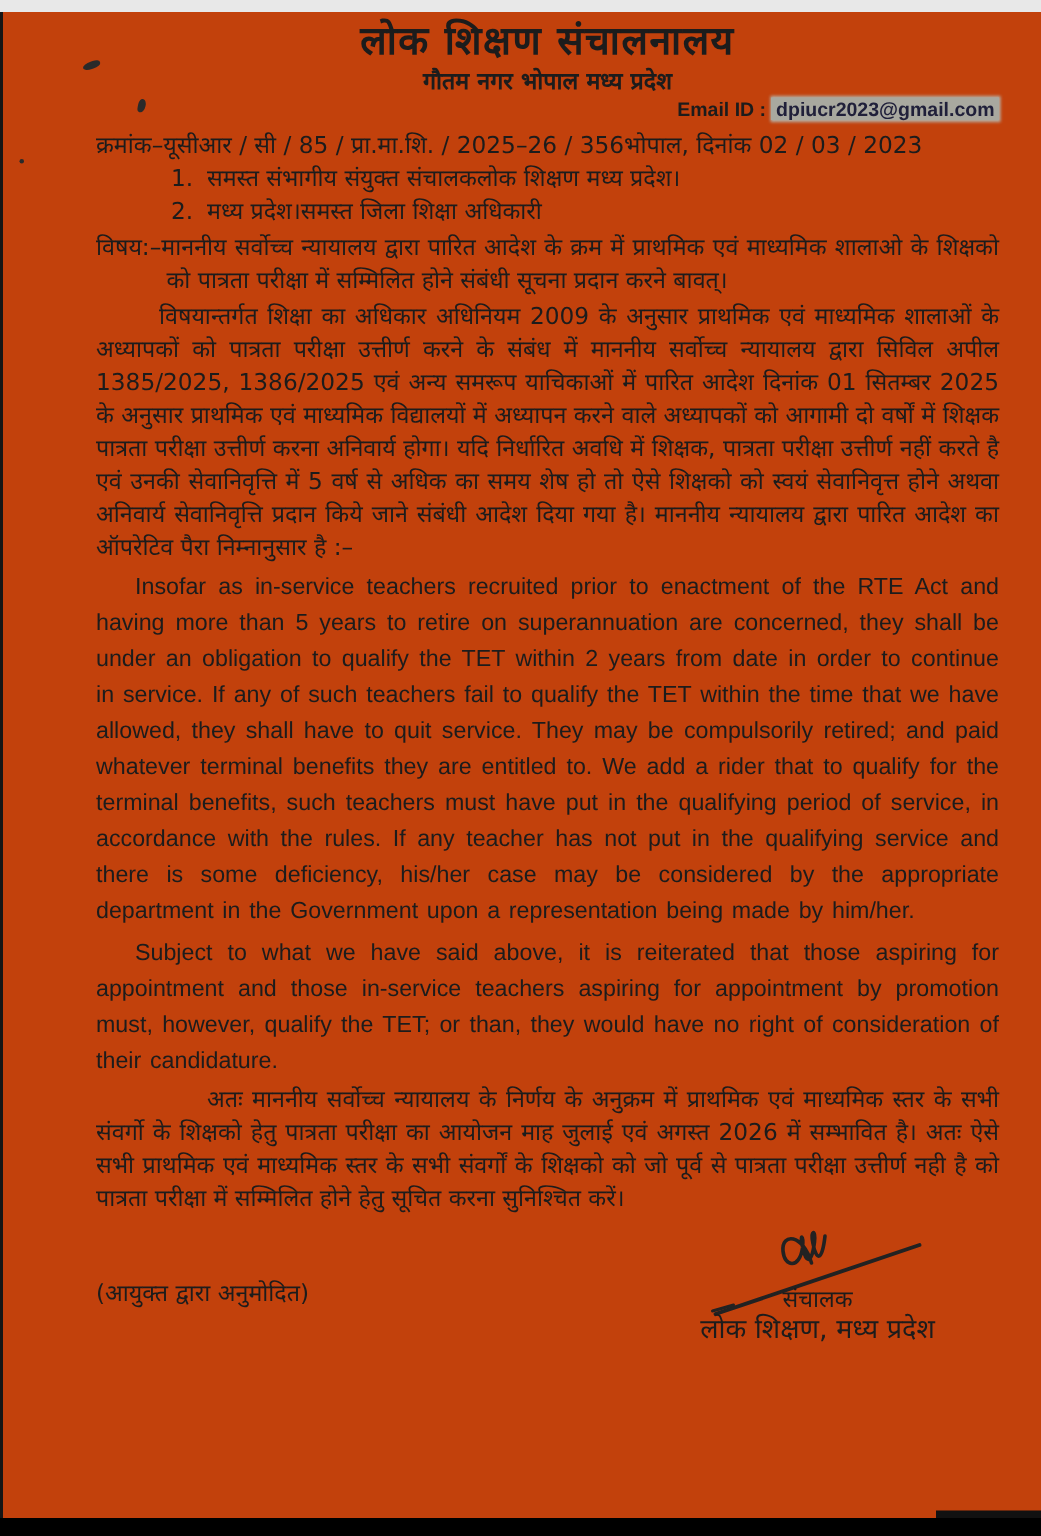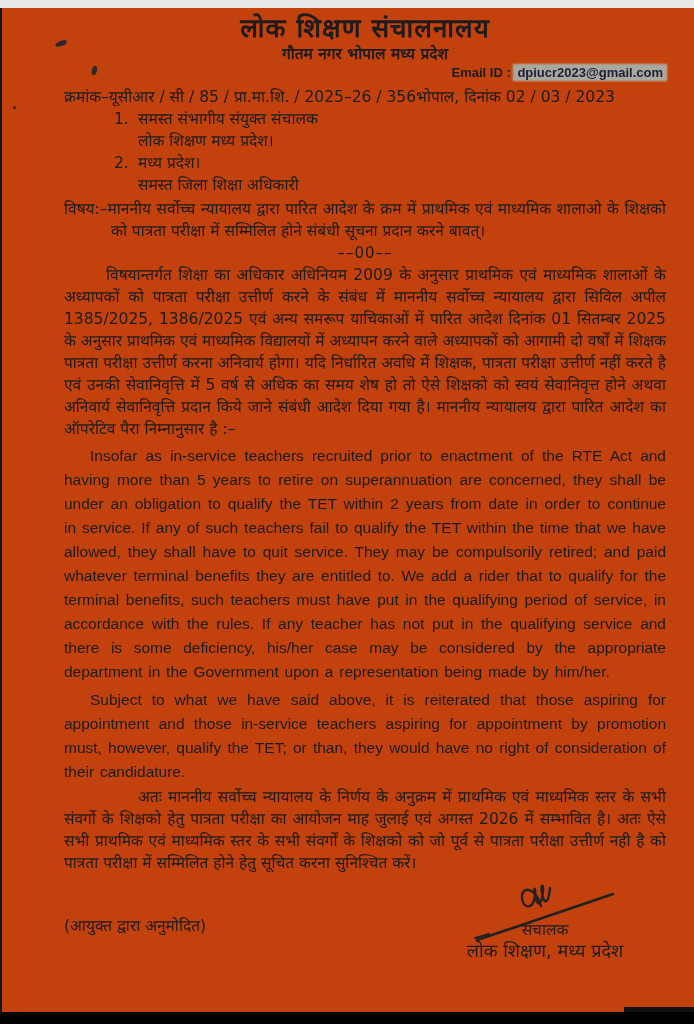--- a/index.html
+++ b/index.html
@@ -19,21 +19,21 @@
   .doc-subtitle { text-align:center; font-size:15.5px; font-weight:bold; line-height:20px; }
   .email-line { text-align:right; font-size:13px; font-weight:bold; line-height:18px; font-family:"Liberation Sans", sans-serif; }
   .email-value { background:#a8a89f; color:#20203a; padding:0 3px; box-shadow:0 0 2px 1px #b5b5ac; }
 
   .ref-row { display:flex; justify-content:flex-start; font-size:15.5px; line-height:22px; margin-top:4px; }
   .salutation { font-size:15.5px; line-height:20px; }
 
   .addr-list { margin-left:50px; }
   .addr-item { display:flex; font-size:15.5px; line-height:22px; }
   .addr-num { width:24px; flex:0 0 24px; }
-  .addr-lines { display:flex; flex-direction:column; }
+  .addr-lines { display:flex; }
 
   .subject {
     font-size:15.5px; line-height:22px; text-align:justify;
     padding-left:47px; text-indent:-47px; margin-top:2px;
   }
 
   .divider { text-align:center; font-size:15px; line-height:18px; margin:2px 0; letter-spacing:1px; }
 
   p { margin:0; }
   .para-hi { font-size:15.5px; line-height:22px; text-align:justify; text-indent:42px; margin-top:2px; }
@@ -96,21 +96,20 @@
         <span class="addr-num">2.</span>
         <span class="addr-lines">
           <span>मध्य प्रदेश।</span>
           <span>समस्त जिला शिक्षा अधिकारी</span>
         </span>
       </div>
     </div>
 
     <div class="subject">विषय:–माननीय सर्वोच्च न्यायालय द्वारा पारित आदेश के क्रम में प्राथमिक एवं माध्यमिक शालाओ के शिक्षको को पात्रता परीक्षा में सम्मिलित होने संबंधी सूचना प्रदान करने बावत्।</div>
 
-    <div class="divider">––00––</div>
 
     <p class="para-hi">विषयान्तर्गत शिक्षा का अधिकार अधिनियम 2009 के अनुसार प्राथमिक एवं माध्यमिक शालाओं के अध्यापकों को पात्रता परीक्षा उत्तीर्ण करने के संबंध में माननीय सर्वोच्च न्यायालय द्वारा सिविल अपील 1385/2025, 1386/2025 एवं अन्य समरूप याचिकाओं में पारित आदेश दिनांक 01 सितम्बर 2025 के अनुसार प्राथमिक एवं माध्यमिक विद्यालयों में अध्यापन करने वाले अध्यापकों को आगामी दो वर्षों में शिक्षक पात्रता परीक्षा उत्तीर्ण करना अनिवार्य होगा। यदि निर्धारित अवधि में शिक्षक, पात्रता परीक्षा उत्तीर्ण नहीं करते है एवं उनकी सेवानिवृत्ति में 5 वर्ष से अधिक का समय शेष हो तो ऐसे शिक्षको को स्वयं सेवानिवृत्त होने अथवा अनिवार्य सेवानिवृत्ति प्रदान किये जाने संबंधी आदेश दिया गया है। माननीय न्यायालय द्वारा पारित आदेश का ऑपरेटिव पैरा निम्नानुसार है :–</p>
     <p class="para-en">Insofar as in-service teachers recruited prior to enactment of the RTE Act and having more than 5 years to retire on superannuation are concerned, they shall be under an obligation to qualify the TET within 2 years from date in order to continue in service. If any of such teachers fail to qualify the TET within the time that we have allowed, they shall have to quit service. They may be compulsorily retired; and paid whatever terminal benefits they are entitled to. We add a rider that to qualify for the terminal benefits, such teachers must have put in the qualifying period of service, in accordance with the rules. If any teacher has not put in the qualifying service and there is some deficiency, his/her case may be considered by the appropriate department in the Government upon a representation being made by him/her.</p>
     <p class="para-en">Subject to what we have said above, it is reiterated that those aspiring for appointment and those in-service teachers aspiring for appointment by promotion must, however, qualify the TET; or than, they would have no right of consideration of their candidature.</p>
     <p class="para-hi closing">अतः माननीय सर्वोच्च न्यायालय के निर्णय के अनुक्रम में प्राथमिक एवं माध्यमिक स्तर के सभी संवर्गो के शिक्षको हेतु पात्रता परीक्षा का आयोजन माह जुलाई एवं अगस्त 2026 में सम्भावित है। अतः ऐसे सभी प्राथमिक एवं माध्यमिक स्तर के सभी संवर्गों के शिक्षको को जो पूर्व से पात्रता परीक्षा उत्तीर्ण नही है को पात्रता परीक्षा में सम्मिलित होने हेतु सूचित करना सुनिश्चित करें।</p>
 
     <div class="footer">
       <div class="approval">(आयुक्त द्वारा अनुमोदित)</div>
       <div class="sig-block">
         <svg class="sig-svg" width="180" height="66" viewBox="0 0 180 66">

